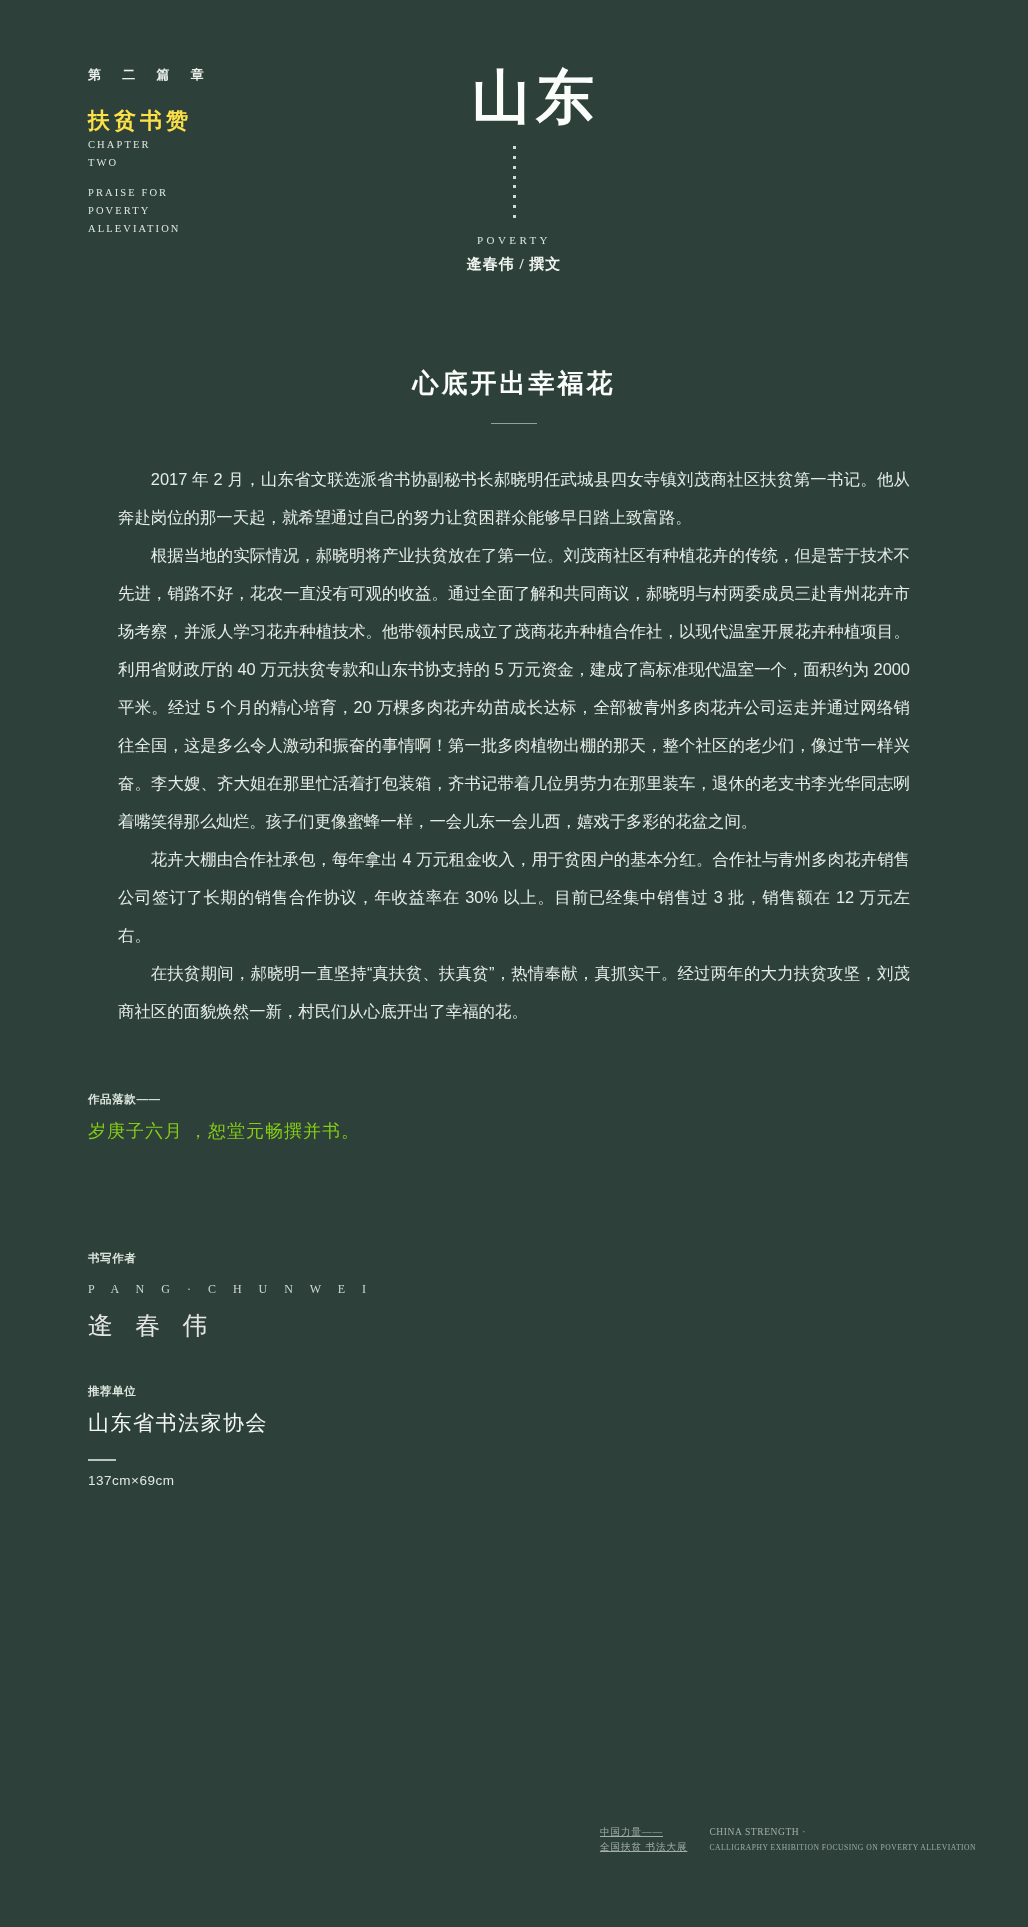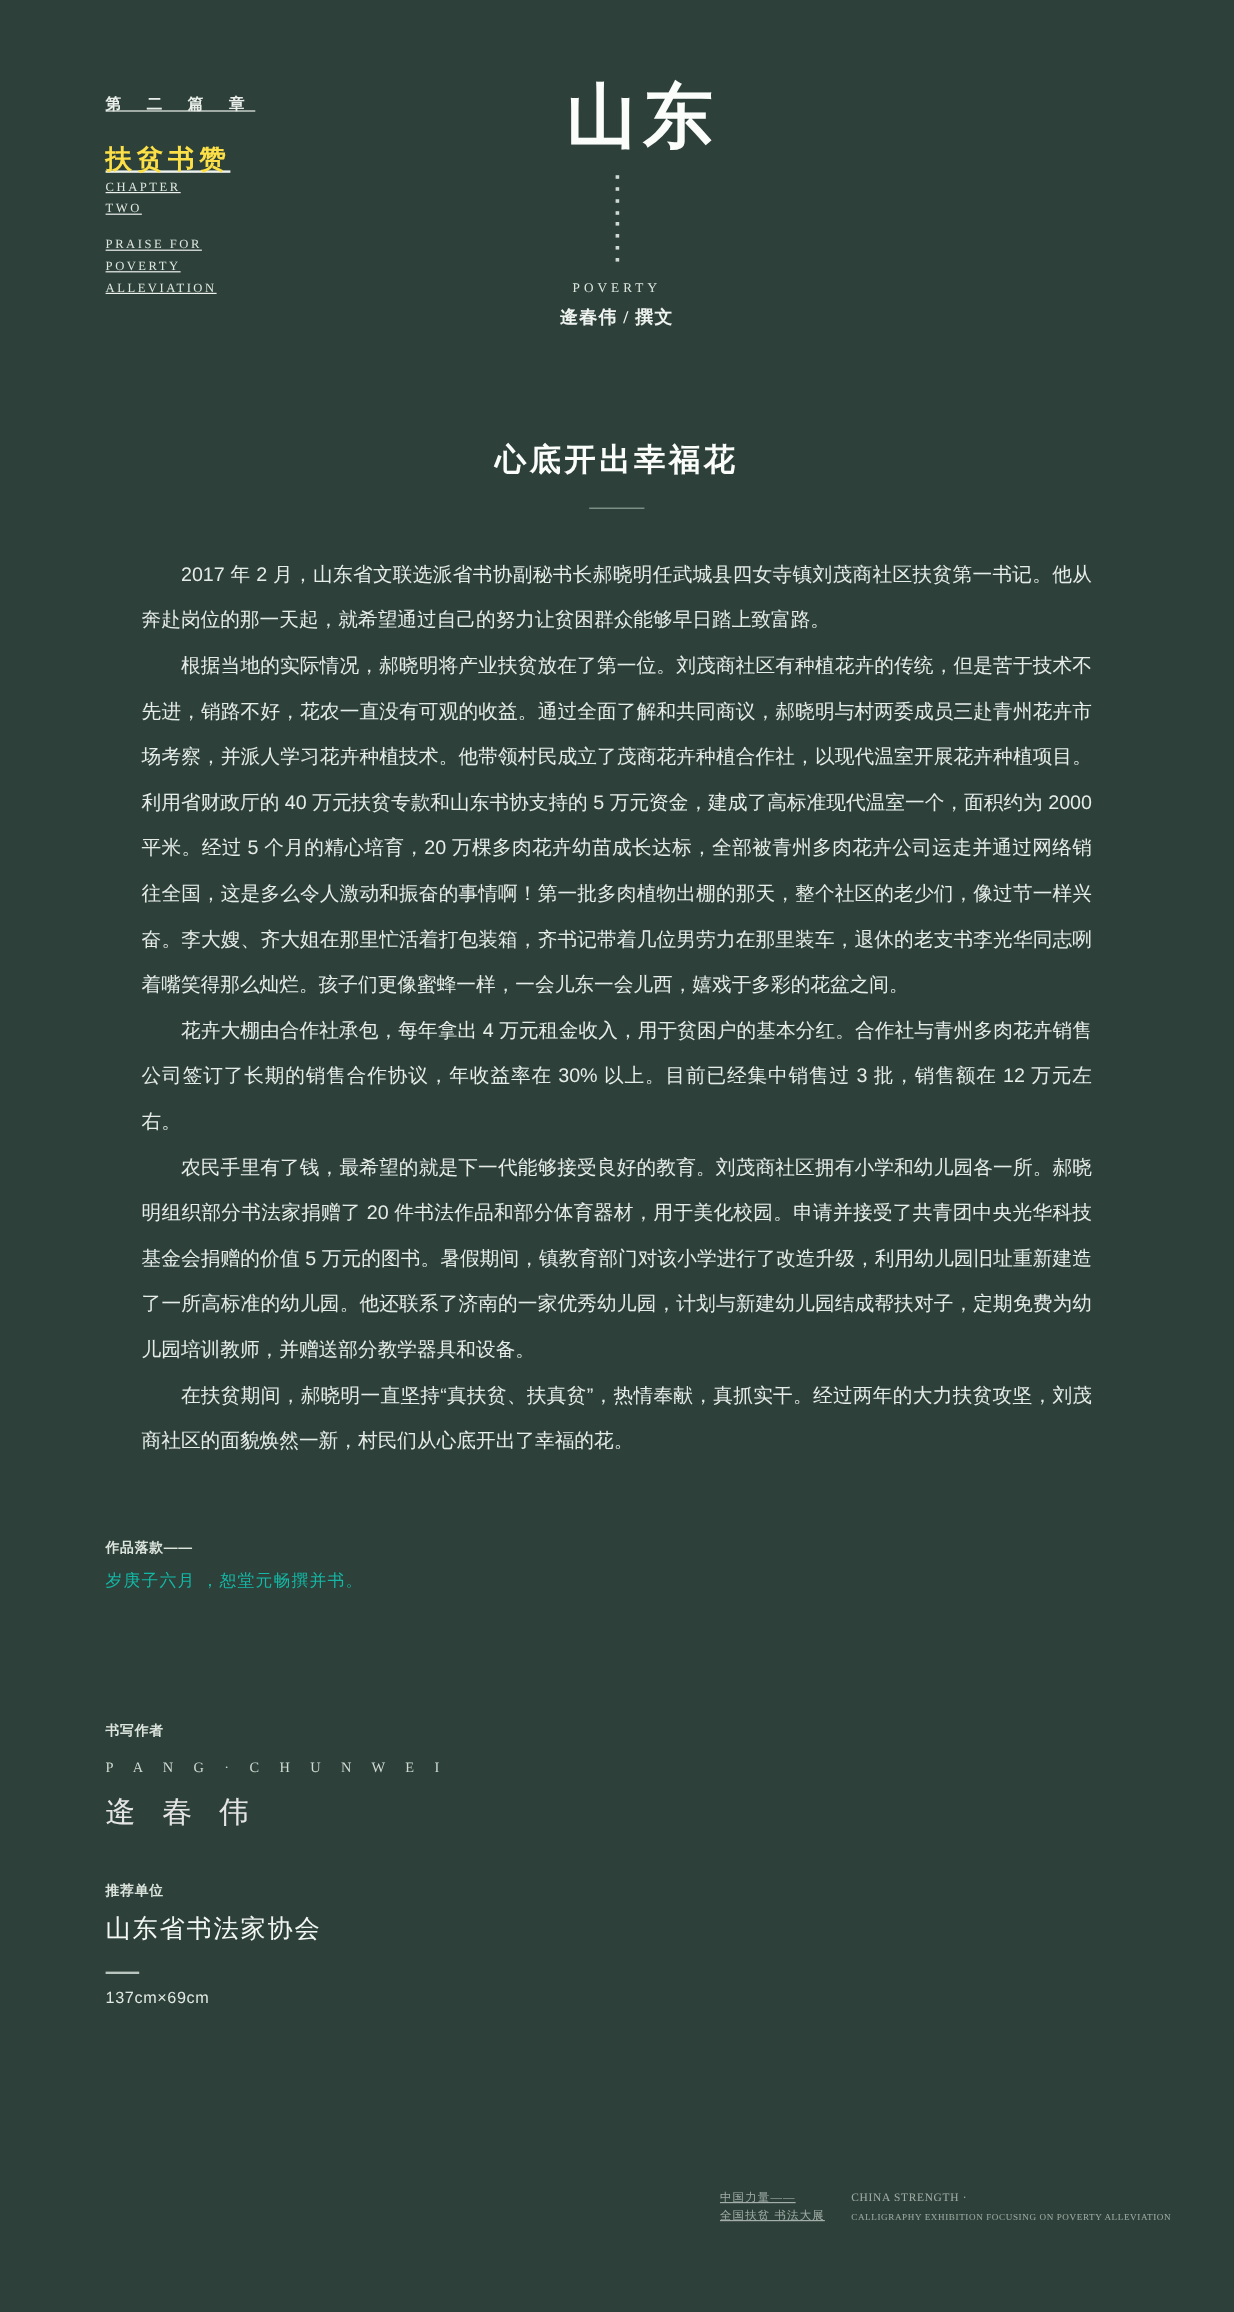--- a/index.html
+++ b/index.html
@@ -24,23 +24,22 @@
   }
 
   
   .header {
     position: relative;
     height: 330px;
   }
   .chapter-block {
     position: absolute;
     left: 88px;
-    top: 78px;
+    top: 66px;
     width: 260px;
-    text-decoration: underline;
   }
   .chapter-kicker {
     font-family: "Liberation Serif", "DejaVu Serif", serif;
     font-size: 13px;
     letter-spacing: 9px;
     color: #e9eeea;
     font-weight: 700;
     white-space: nowrap;
   }
   .chapter-title {
@@ -146,23 +145,23 @@
   .label-small {
     font-family: "Liberation Sans", "DejaVu Sans", sans-serif;
     font-size: 11.5px;
     font-weight: 700;
     letter-spacing: 0.6px;
     color: #dbe4dd;
   }
   .colophon-text {
     margin-top: 12px;
     font-family: "Liberation Sans", "DejaVu Sans", sans-serif;
-    font-size: 14px;
+    font-size: 18px;
     letter-spacing: 1px;
-    color: #14b8a6;
+    color: #84cc16;
   }
 
   
   .author-block {
     margin: 108px 0 0 88px;
     width: 700px;
   }
   .author-en {
     margin-top: 16px;
     font-size: 12px;
@@ -273,21 +272,20 @@
 
   <div class="article-head">
     <div class="article-title">心底开出幸福花</div>
     <div class="title-rule"></div>
   </div>
 
   <div class="body-text">
     <p>2017 年 2 月，山东省文联选派省书协副秘书长郝晓明任武城县四女寺镇刘茂商社区扶贫第一书记。他从奔赴岗位的那一天起，就希望通过自己的努力让贫困群众能够早日踏上致富路。</p>
     <p>根据当地的实际情况，郝晓明将产业扶贫放在了第一位。刘茂商社区有种植花卉的传统，但是苦于技术不先进，销路不好，花农一直没有可观的收益。通过全面了解和共同商议，郝晓明与村两委成员三赴青州花卉市场考察，并派人学习花卉种植技术。他带领村民成立了茂商花卉种植合作社，以现代温室开展花卉种植项目。利用省财政厅的 40 万元扶贫专款和山东书协支持的 5 万元资金，建成了高标准现代温室一个，面积约为 2000 平米。经过 5 个月的精心培育，20 万棵多肉花卉幼苗成长达标，全部被青州多肉花卉公司运走并通过网络销往全国，这是多么令人激动和振奋的事情啊！第一批多肉植物出棚的那天，整个社区的老少们，像过节一样兴奋。李大嫂、齐大姐在那里忙活着打包装箱，齐书记带着几位男劳力在那里装车，退休的老支书李光华同志咧着嘴笑得那么灿烂。孩子们更像蜜蜂一样，一会儿东一会儿西，嬉戏于多彩的花盆之间。</p>
     <p>花卉大棚由合作社承包，每年拿出 4 万元租金收入，用于贫困户的基本分红。合作社与青州多肉花卉销售公司签订了长期的销售合作协议，年收益率在 30% 以上。目前已经集中销售过 3 批，销售额在 12 万元左右。</p>
-    <p>农民手里有了钱，最希望的就是下一代能够接受良好的教育。刘茂商社区拥有小学和幼儿园各一所。郝晓明组织部分书法家捐赠了 20 件书法作品和部分体育器材，用于美化校园。申请并接受了共青团中央光华科技基金会捐赠的价值 5 万元的图书。暑假期间，镇教育部门对该小学进行了改造升级，利用幼儿园旧址重新建造了一所高标准的幼儿园。他还联系了济南的一家优秀幼儿园，计划与新建幼儿园结成帮扶对子，定期免费为幼儿园培训教师，并赠送部分教学器具和设备。</p>
     <p>在扶贫期间，郝晓明一直坚持“真扶贫、扶真贫”，热情奉献，真抓实干。经过两年的大力扶贫攻坚，刘茂商社区的面貌焕然一新，村民们从心底开出了幸福的花。</p>
   </div>
 
   <div class="colophon">
     <div class="label-small">作品落款——</div>
     <div class="colophon-text">岁庚子六月 ，恕堂元畅撰并书。</div>
   </div>
 
   <div class="author-block">
     <div class="label-small">书写作者</div>

